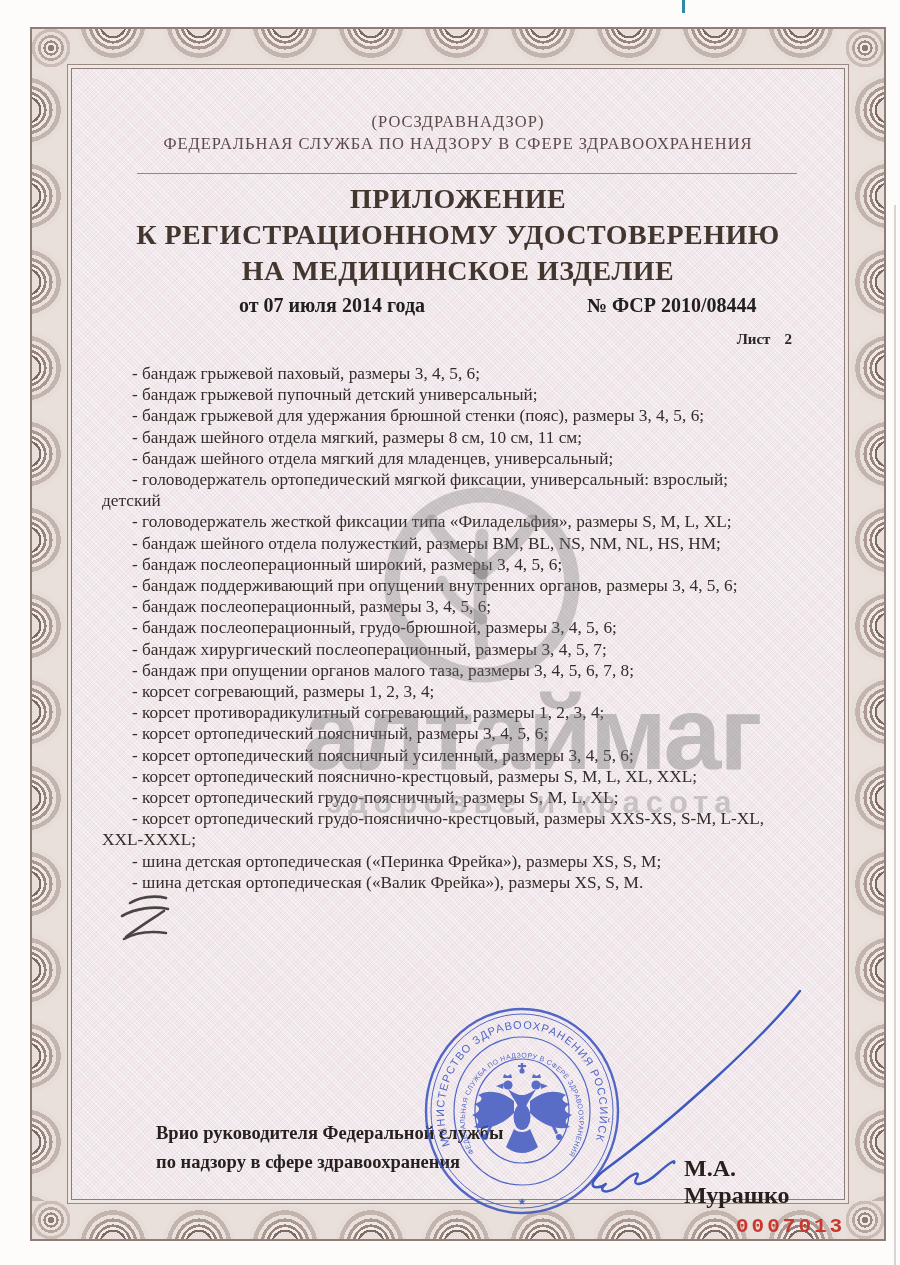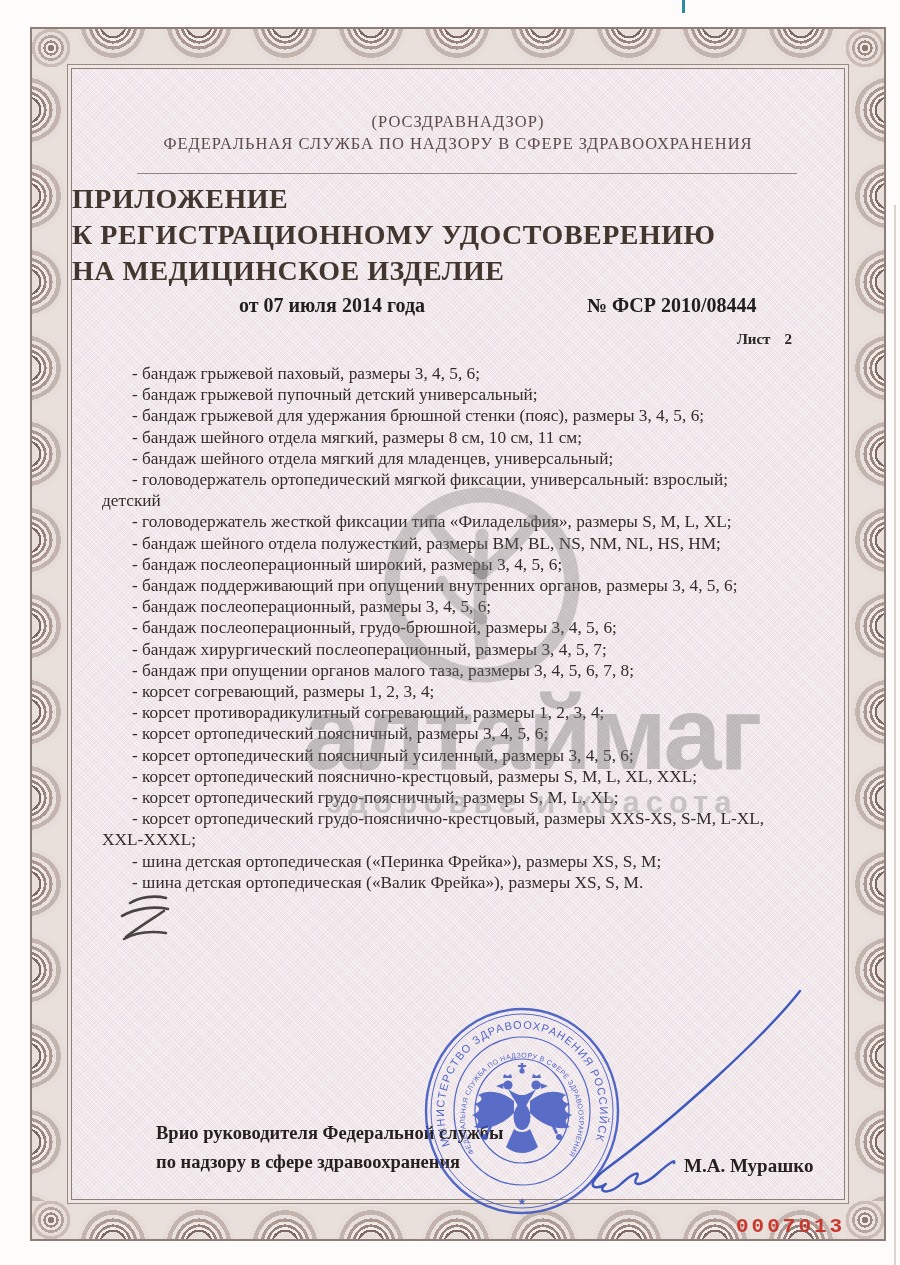--- a/index.html
+++ b/index.html
@@ -39,21 +39,21 @@
   .inner{position:absolute;left:39px;top:39px;right:39px;bottom:39px;
          border:1px solid #8f7d77;box-shadow:0 0 0 3px #efe7e3, 0 0 0 4px #9b8a83;
          background-color:#f1e8ec;
          background-image:
            repeating-linear-gradient(45deg, rgba(255,255,255,.45) 0 1px, rgba(0,0,0,0) 1px 3px),
            repeating-linear-gradient(-45deg, rgba(224,203,213,.35) 0 1px, rgba(0,0,0,0) 1px 3px);}
   
   .issuer{position:absolute;left:0;right:0;top:42px;text-align:center;color:#5d4a4b;
           font-size:16.5px;line-height:22px;letter-spacing:1px;}
   .divider{position:absolute;left:65px;top:104px;width:660px;height:1px;background:#938684;}
-  .title{position:absolute;left:0;right:0;top:112px;text-align:left;color:#42362f;
+  .title{position:absolute;left:0;right:0;top:112px;text-align:center;color:#42362f;
          font-weight:bold;font-size:28px;line-height:36px;letter-spacing:.5px;}
   .daterow{position:absolute;left:0;top:225px;width:100%;color:#22201e;font-weight:bold;font-size:20px;}
   .date{position:absolute;left:167px;}
   .regnum{position:absolute;left:515px;}
   .sheet{position:absolute;top:262px;left:560px;width:160px;text-align:right;
          color:#2a2624;font-weight:bold;font-size:15px;}
   .sheet .num{display:inline-block;margin-left:14px;}
   
   .list{position:absolute;left:30px;top:294px;width:720px;color:#332d29;
         font-size:17.3px;line-height:21.2px;}
@@ -64,21 +64,21 @@
   .wm-brand{position:absolute;left:140px;top:612px;width:640px;text-align:center;
             font-family:"Liberation Sans","DejaVu Sans",sans-serif;font-weight:bold;
             font-size:104px;line-height:104px;letter-spacing:-2px;color:rgba(110,110,110,.38);}
   .wm-slogan{position:absolute;left:140px;top:716px;width:640px;text-align:center;
             font-family:"Liberation Sans","DejaVu Sans",sans-serif;font-weight:bold;
             font-size:31px;letter-spacing:6px;color:rgba(140,140,140,.42);}
   
   .zmark{position:absolute;left:40px;top:818px;}
   .post{position:absolute;left:55px;top:1050px;color:#26211f;font-weight:bold;
         font-size:18.5px;line-height:29px;margin-left:29px;}
-  .signer{position:absolute;left:612px;top:1086px;color:#26211f;font-weight:bold;font-size:19px;}
+  .signer{position:absolute;left:612px;top:1086px;color:#26211f;font-weight:bold;font-size:24px;}
   .stampwrap{position:absolute;left:350px;top:936px;opacity:.88;}
   .sigwrap{position:absolute;left:430px;top:908px;}
   .serial{position:absolute;left:664px;top:1102px;color:#c9382f;
           font-family:"Liberation Mono","DejaVu Sans Mono",monospace;
           font-weight:bold;font-size:21px;letter-spacing:3px;margin-top:44px;}
 </style>
 </head>
 <body>
 
 <div class="page">

